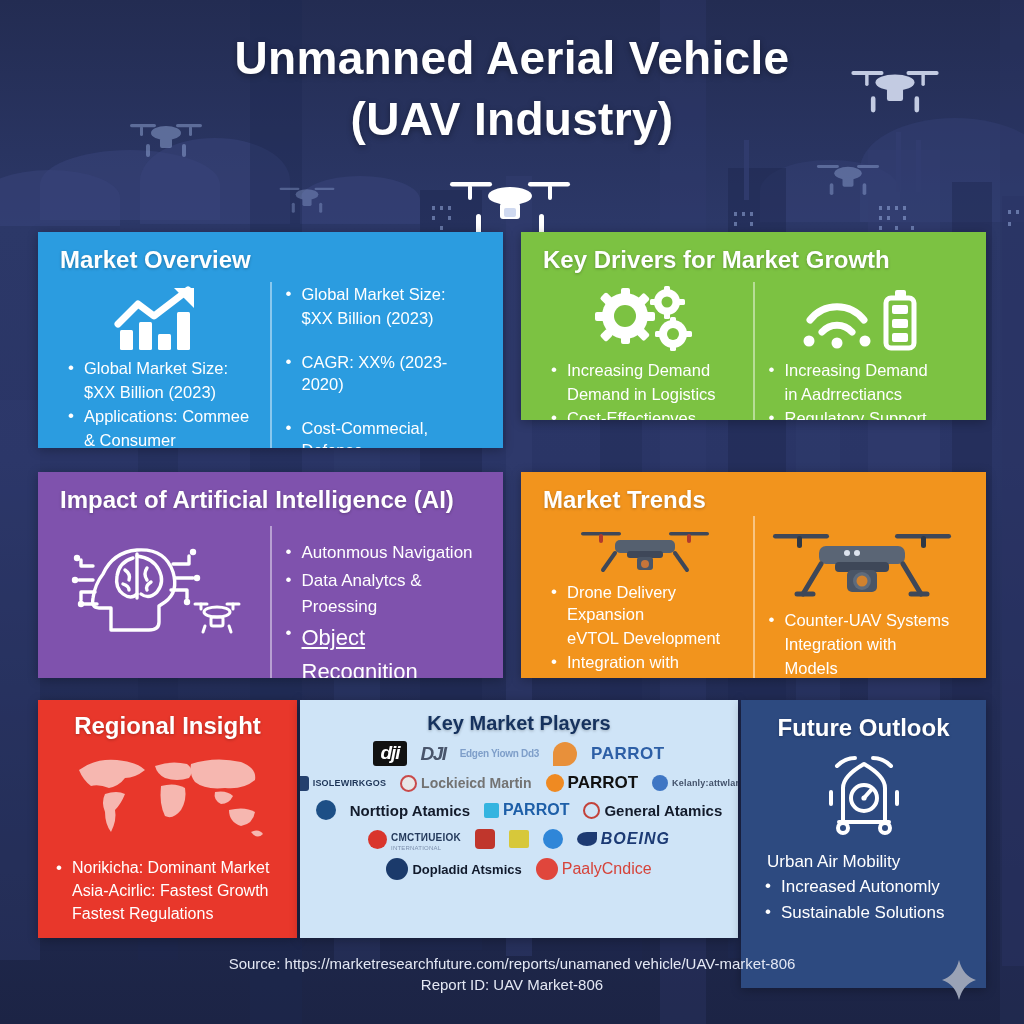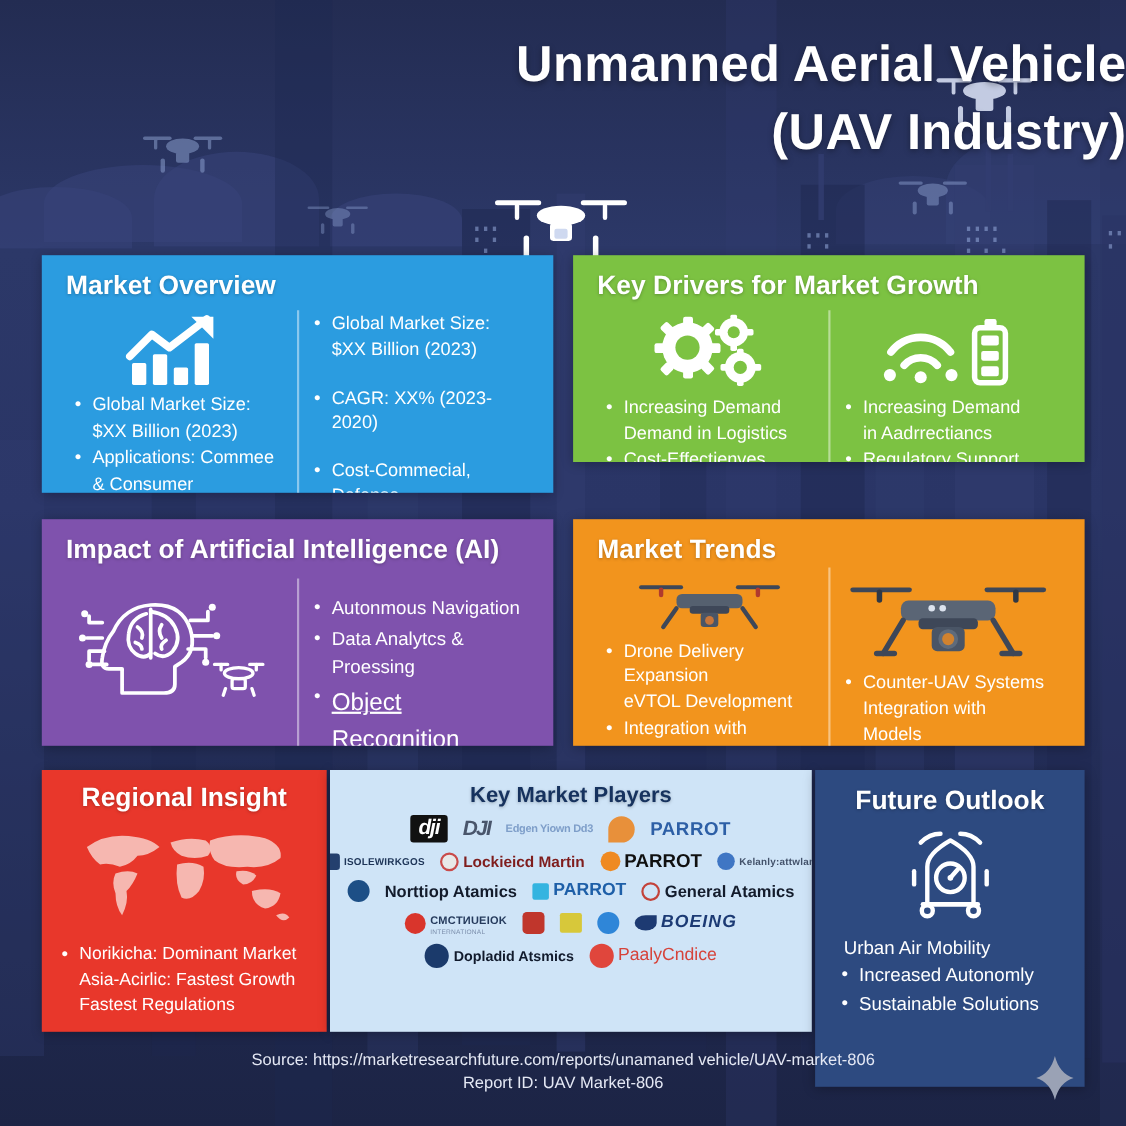--- a/index.html
+++ b/index.html
@@ -31,21 +31,21 @@
     position: absolute; width: 3px; height: 4px;
     background: #9fb6e8; opacity: .5;
   }
   .drone-sil { position: absolute; opacity: .45; }
   .drone-sil svg { display:block; }
   .drone-hero { position: absolute; }
 
   
   .title-wrap {
     position: absolute; left: 0; right: 0; top: 28px;
-    text-align: right; z-index: 6;
+    text-align: center; z-index: 6;
   }
   .title-line {
     color: #ffffff;
     font-size: 46px;
     font-weight: bold;
     line-height: 1.32;
     letter-spacing: .3px;
     text-shadow: 0 2px 6px rgba(0,0,0,.35);
   }
 
@@ -520,21 +520,21 @@
         </span>
       </div>
 
       <div class="logo-row">
         <span class="logo">
           <span class="mark" style="width:15px;height:15px;background:#24406e;border-radius:3px;"></span>
           <span class="lg-text sm" style="color:#1e3558; filter:blur(.4px);">ISOLEWIRKGOS</span>
         </span>
         <span class="logo">
           <span class="mark" style="width:17px;height:17px;border:2px solid #c94a4a;border-radius:50%;background:#e8e8e8;"></span>
-          <span class="lg-text" style="font-size:14px;color:#7f1d1d;">Lockieicd Martin</span>
+          <span class="lg-text" style="font-size:14px;color:#737373;">Lockieicd Martin</span>
         </span>
         <span class="logo">
           <span class="mark" style="width:18px;height:18px;background:#ef8a22;border-radius:50%;"></span>
           <span class="lg-text" style="font-size:17px;color:#101010;">PARROT</span>
         </span>
         <span class="logo">
           <span class="mark" style="width:16px;height:16px;background:#3f76c4;border-radius:50%;"></span>
           <span class="lg-text sm" style="color:#43526b; filter:blur(.5px);">Kelanly:attwlars</span>
         </span>
       </div>

